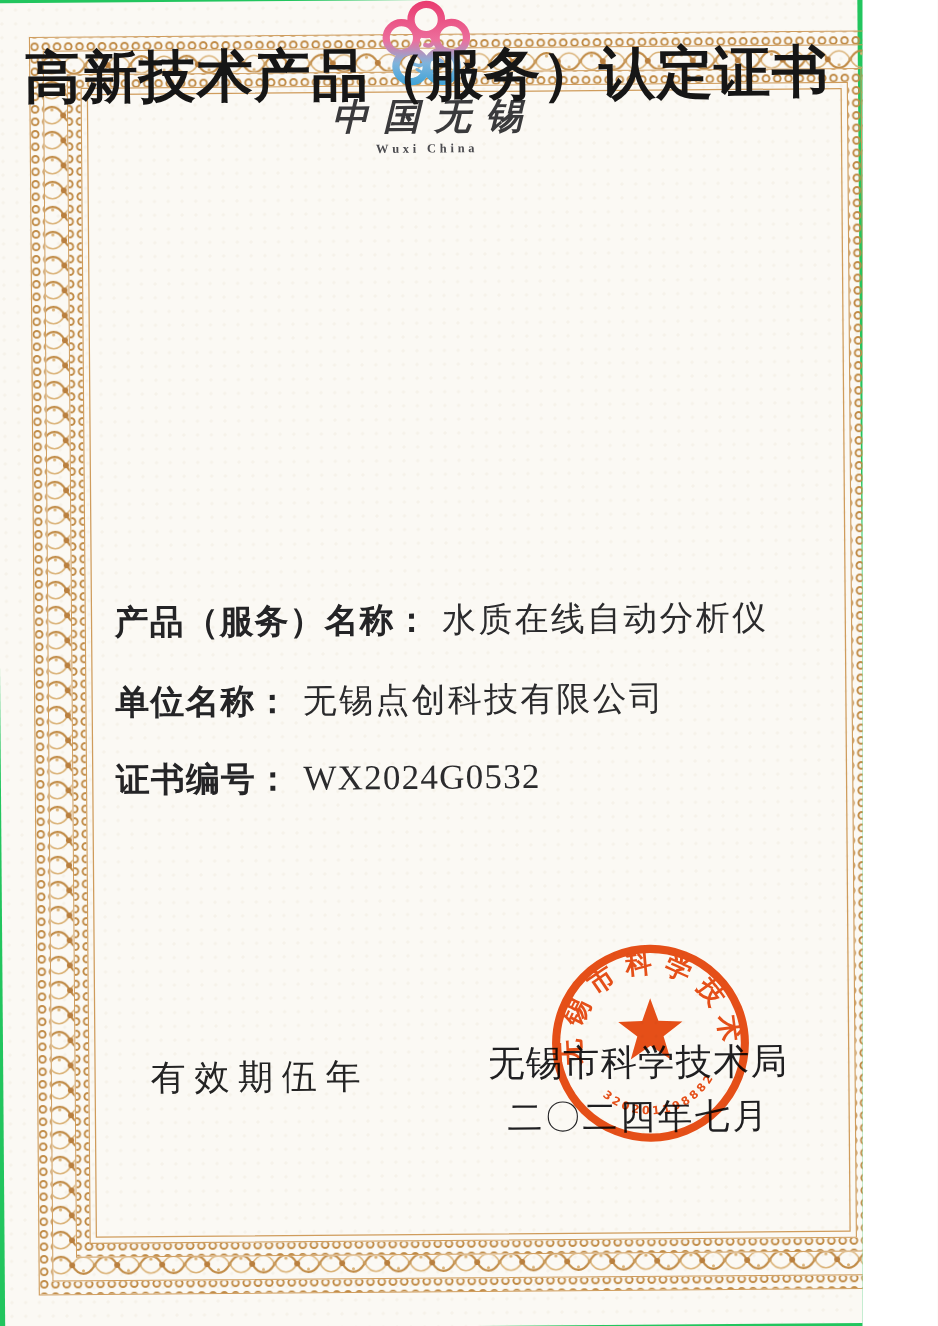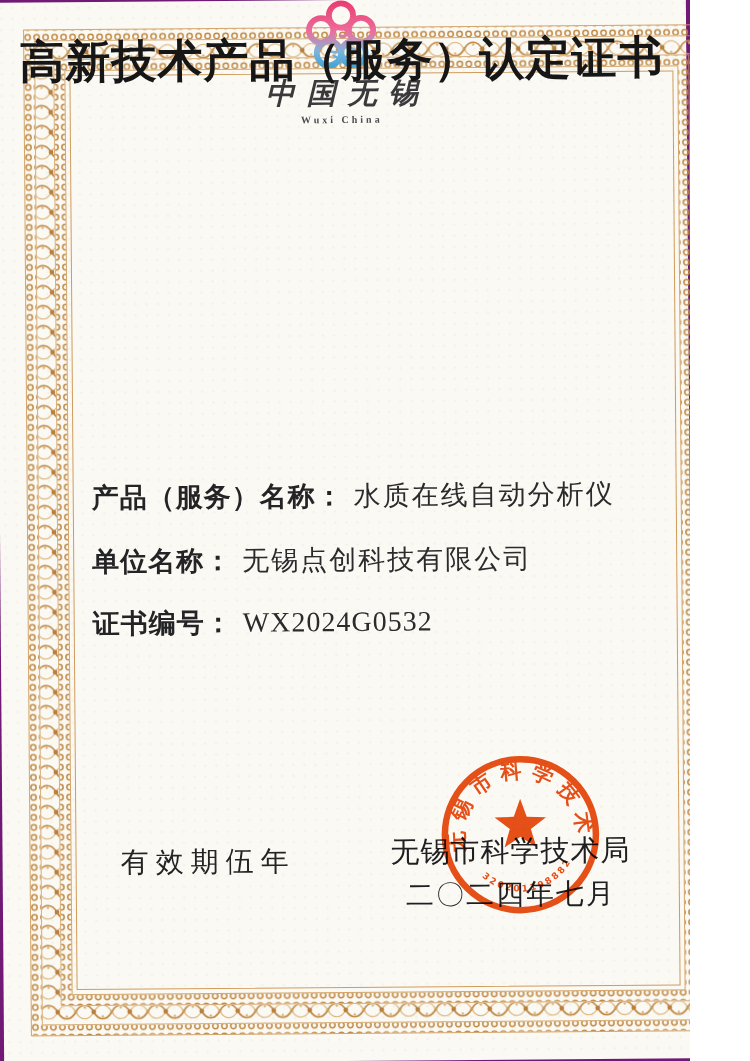--- a/index.html
+++ b/index.html
@@ -4,21 +4,21 @@
 <style>
   html,body{margin:0;padding:0;}
   body{
     width:750px;height:1061px;
     background:#ffffff;
     font-family:"Liberation Sans",sans-serif;
     overflow:hidden;
   }
   .page{
     position:relative;width:690px;height:1061px;
-    background:#701a75;overflow:hidden;
+    background:#22c55e;overflow:hidden;
   }
   .cert{
     position:absolute;inset:0;
     transform:rotate(-0.45deg);
     transform-origin:50% 50%;
     background:
       radial-gradient(circle, rgba(213,198,168,0.14) 1px, transparent 1.5px);
     background-size:11px 11px;
     background-color:#fbf9f4;
   }

